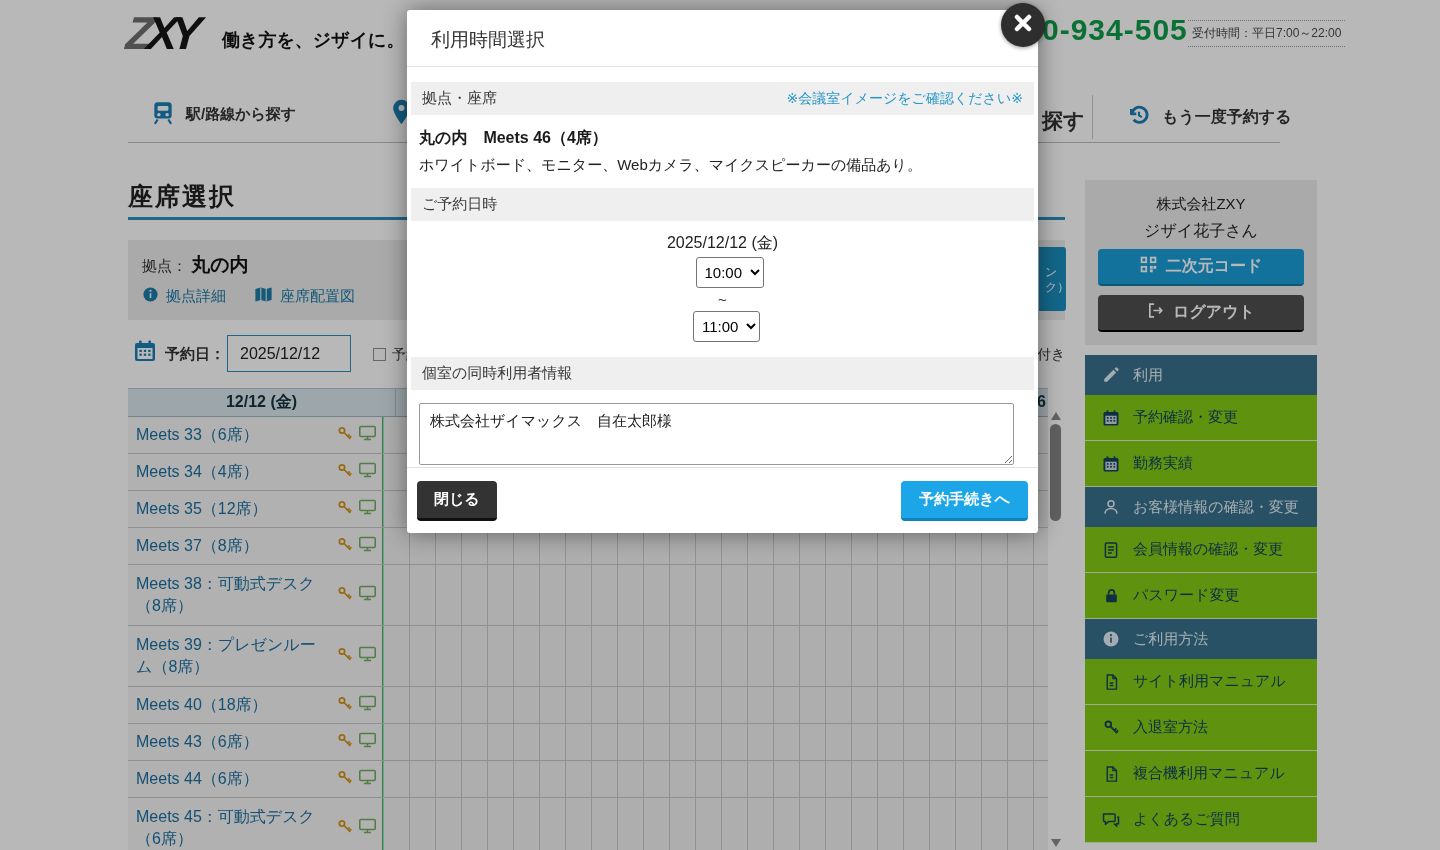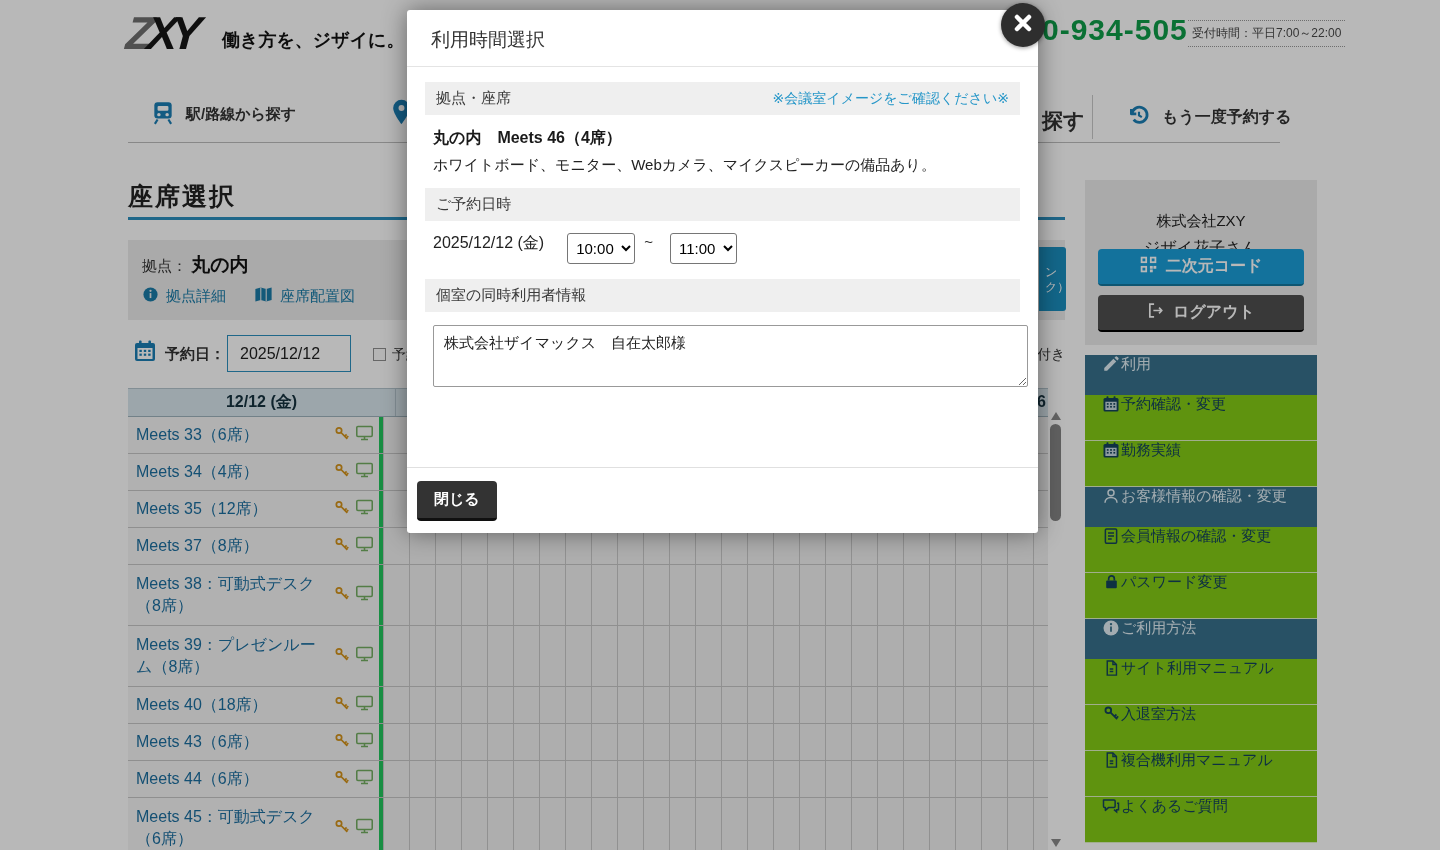--- a/index.html
+++ b/index.html
@@ -41,55 +41,55 @@
   .right-fragment { position:absolute; left:1037px; top:346px; font-size:14px; color:#333; }
   .partial-blue-btn { position:absolute; left:1039px; top:247px; width:27px; height:64px; background:#1b8fc0; border-radius:0 3px 3px 0; color:#fff; font-size:12px; line-height:15px; padding:18px 2px 9px 6px; overflow:hidden; }
 
   .col-header { position:absolute; left:128px; top:388px; width:920px; height:29px; background:#d9e7ee; border-top:1px solid #b5c5ce; border-bottom:1px solid #9fb3bd; }
   .col-header .c1 { position:absolute; left:0; top:0; width:268px; height:100%; display:flex; align-items:center; justify-content:center; font-size:16px; font-weight:bold; color:#16323f; border-right:1px solid #b5c5ce; }
   .col-header .c-frag { position:absolute; left:909px; top:4px; font-size:16px; font-weight:bold; color:#16323f; }
 
   .rows { position:absolute; left:128px; top:417px; width:920px; }
   .row { display:flex; border-bottom:1px solid #c6c6c6; }
   .row.h1 { height:37px; } .row.h2 { height:61px; }
-  .label-cell { position:relative; width:255px; background:#f6f6f6; border-right:4px solid #22c55e; display:flex; align-items:center; padding:2px 58px 2px 8px; }
+  .label-cell { position:relative; width:255px; background:#f6f6f6; border-right:1px solid #22c55e; display:flex; align-items:center; padding:2px 58px 2px 8px; }
   .room-link { font-size:16px; color:#1d6fa0; line-height:22px; cursor:pointer; }
   .row-icons { position:absolute; right:5px; top:50%; transform:translateY(-50%); display:flex; align-items:center; gap:5px; }
   .grid-cell { flex:1; background:#f2f2f2;
     background-image:repeating-linear-gradient(90deg,#c9c9c9 0 1px,transparent 1px 26px); }
 
   .sb-up { position:absolute; left:1051px; top:412px; width:0; height:0; border-left:5px solid transparent; border-right:5px solid transparent; border-bottom:8px solid #8a8a8a; }
   .sb-thumb { position:absolute; left:1050px; top:424px; width:11px; height:97px; background:#868686; border-radius:6px; cursor:pointer; }
   .sb-down { position:absolute; left:1051px; top:839px; width:0; height:0; border-left:5px solid transparent; border-right:5px solid transparent; border-top:8px solid #8a8a8a; }
 
   
   .userbox { position:absolute; left:1085px; top:180px; width:232px; height:165px; background:#ececec; text-align:center; }
-  .company { padding-top:32px; font-size:15px; color:#222;text-align:center; }
+  .company { padding-top:15px; font-size:15px; color:#222;text-align:center; }
   .username { padding-top:7px; font-size:16px; color:#222; }
   .side-btn { position:absolute; left:13px; width:206px; height:37px; border-radius:4px; display:flex; align-items:center; justify-content:center; gap:9px; color:#fff; font-size:16px; font-weight:bold; cursor:pointer; }
   .qr-btn { top:69px; background:#1b9ed8; border-bottom:2px solid #14789f; }
   .logout-btn { top:115px; background:#4f4f4f; border-bottom:2px solid #000000; }
 
   .menu { position:absolute; left:1085px; top:355px; width:232px; }
-  .mi { display:flex; padding-left:16px; cursor:pointer; }
+  .mi { display:flex; align-items:center; gap:12px; padding-left:16px; cursor:pointer; }
   .mi.item { height:46px; background:#84cc16; color:#14435c; font-size:15px; border-bottom:1px solid rgba(255,255,255,.75); }
   .mi.head { height:40px; background:#38718c; color:#e2eff5; font-size:15px; }
   .mi .ic { display:inline-flex; width:20px; justify-content:center; }
 
   
   .overlay { position:absolute; inset:0; background:rgba(0,0,0,0.28); z-index:2; }
   .modal { position:absolute; left:407px; top:10px; width:631px; height:523px; background:#fff; border-radius:3px; box-shadow:0 0 24px rgba(0,0,0,.45); z-index:3; }
   .m-title { padding:17px 24px 13px; font-size:19px; color:#333; }
   .m-divider { border-top:1px solid #e4e4e4; }
-  .m-body { padding:15px 18px 0; }
+  .m-body { padding:15px 4px 0; }
   .m-bar { background:#efefef; padding:7px 11px; font-size:15px; color:#3a3a3a; display:flex; justify-content:space-between; align-items:center; }
   .m-bar .note-link { font-size:14px; color:#2596c8; cursor:pointer; }
   .m-room { padding:13px 8px 2px; font-size:16px; font-weight:bold; color:#1a1a1a; }
   .m-desc { padding:5px 8px 13px; font-size:15px; color:#222; }
-  .m-dt { display:flex; gap:9px; padding:12px 8px 15px; font-size:16px; color:#222; }
+  .m-dt { display:flex; align-items:center; gap:3px; padding:12px 8px 15px; font-size:16px; color:#222;flex-direction:column; }
   .m-dt select { height:31px; font-size:15px; font-family:inherit; border:1px solid #767676; border-radius:3px; background:#fff; padding:0 4px; margin-left:8px; }
   .m-dt select:first-of-type { margin-left:14px; }
   .m-dt .tilde { font-size:15px; }
   .m-companion-ta { display:block; width:595px; height:62px; margin:13px 8px 0; border:1px solid #999; border-radius:2px; font-size:15px; font-family:inherit; color:#222; padding:8px 10px; resize:vertical; }
   .m-footer { position:absolute; left:0; right:0; bottom:0; height:66px; border-top:1px solid #e0e0e0; }
   .btn-close { position:absolute; left:10px; top:13px; background:#333; border-bottom:3px solid #101010; border-radius:4px; color:#fff; font-size:15px; font-weight:bold; padding:9px 17px; cursor:pointer; }
   .btn-proceed { position:absolute; right:10px; top:13px; background:#1ca6e8; border-bottom:3px solid #0f83c0; border-radius:4px; color:#fff; font-size:15px; font-weight:bold; padding:9px 18px; cursor:pointer; }
   .modal-x { position:absolute; left:1001px; top:3px; width:44px; height:44px; border-radius:50%; background:#2e2e2e; z-index:4; display:flex; align-items:center; justify-content:center; cursor:pointer; box-shadow:0 1px 4px rgba(0,0,0,.4); }
 
   .ic-accent { color:#1b7fb5; }
@@ -536,20 +536,21 @@
         <span class="tilde">~</span>
         <select><option>11:00</option></select>
       </div>
       <div class="m-bar">
         <span>個室の同時利用者情報</span>
       </div>
       <textarea class="m-companion-ta" style="">株式会社ザイマックス　自在太郎様</textarea>
     </div>
     <div class="m-footer">
       <span class="btn-close">閉じる</span>
+      <span class="btn-proceed">予約手続きへ</span>
     </div>
   </div>
   <div class="modal-x">
     <span><svg width="20" height="20" viewBox="0 0 20 20" stroke="#fff" stroke-width="4.5" stroke-linecap="round">
           <path d="M4 4l12 12M16 4L4 16"></path>
         </svg></span>
   </div>
 </div>
 
 </body></html>

